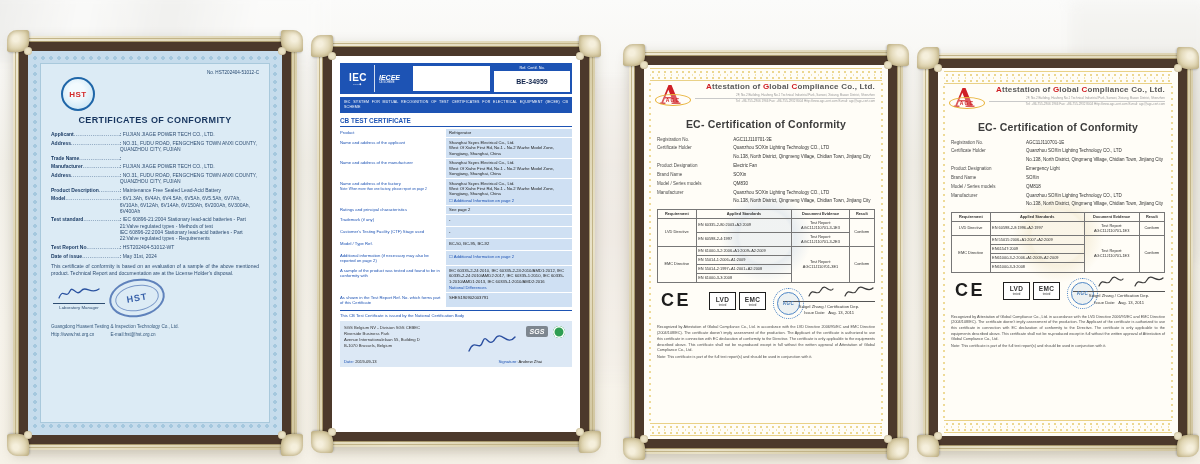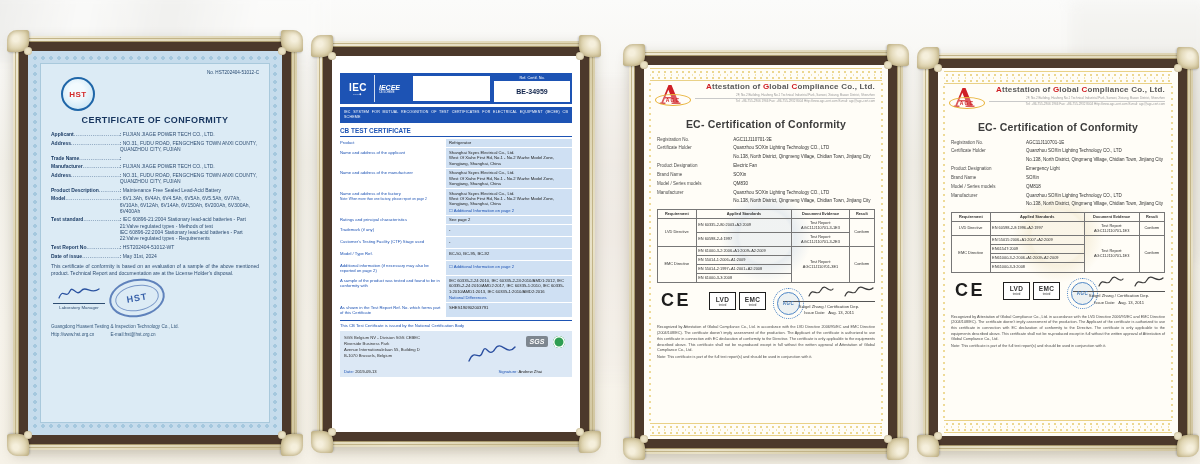--- a/index.html
+++ b/index.html
@@ -57,21 +57,21 @@
   .c1sigline{position:absolute;left:2px;top:24px;width:52px;border-top:1px solid #2e4d72;
     font-size:4.4px;text-align:center;padding-top:1px;}
   .c1stamp{position:absolute;left:58px;top:0px;width:52px;height:34px;border:2px solid rgba(36,80,160,.75);
     border-radius:50%;transform:rotate(-10deg);display:flex;align-items:center;justify-content:center;opacity:.9;}
   .c1stamp i{position:absolute;inset:4px;border:1px solid rgba(36,80,160,.6);border-radius:50%;}
   .c1stamp b{color:#2450a0;font-size:9px;letter-spacing:1px;font-style:normal;}
   .c1foot{margin-top:2px;font-size:4.6px;color:#33567a;line-height:1.6;}
   .c1foot .sp{display:inline-block;width:16px;}
 
   
-  .c2{width:100%;height:100%;background:#fff;box-sizing:border-box;padding:17px 8px 8px;
+  .c2{width:100%;height:100%;background:#fff;box-sizing:border-box;padding:7px 8px 8px;
     font-size:4.2px;color:#222;display:flex;flex-direction:column;overflow:hidden;}
   .c2head{display:flex;background:#1d53b4;height:27px;padding:2px;gap:2px;}
   .c2iec{width:32px;color:#fff;display:flex;flex-direction:column;align-items:center;justify-content:center;border-right:1px solid rgba(255,255,255,.8);}
   .c2iec b{font-size:10px;letter-spacing:.5px;}
   .c2iec s{text-decoration:none;font-size:2.6px;letter-spacing:1px;}
   .c2iecee{width:30px;color:#fff;display:flex;flex-direction:column;justify-content:center;padding-left:2px;}
   .c2iecee b{font-style:italic;font-size:7px;}
   .c2iecee s{text-decoration:none;font-size:2.6px;}
   .c2blank{flex:1;background:#fff;margin:1px 2px;}
   .c2ref{width:76px;display:flex;flex-direction:column;}
@@ -168,21 +168,21 @@
     <div class="corner bl"></div>
     <div class="corner br"></div>
     <div class="brown">
       <div class="c1">
         <div class="c1lace"></div>
         <div class="c1panel">
           <div class="c1num">No. HST202404-51012-C</div>
           <div class="c1logo">
               <b>HST</b>
             </div>
-          <div class="c1title">CERTIFICATE OF CONFORMITY</div>
+          <div class="c1title">CERTIFICATES OF CONFORMITY</div>
 
           <div class="c1row">
               <span class="lbl">
                 <span>Applicant</span>
                 <span class="dots"></span>
               </span>
               <span class="val">FUJIAN JIAGE POWER TECH CO., LTD.</span>
             </div>
           <div class="c1row">
               <span class="lbl">

